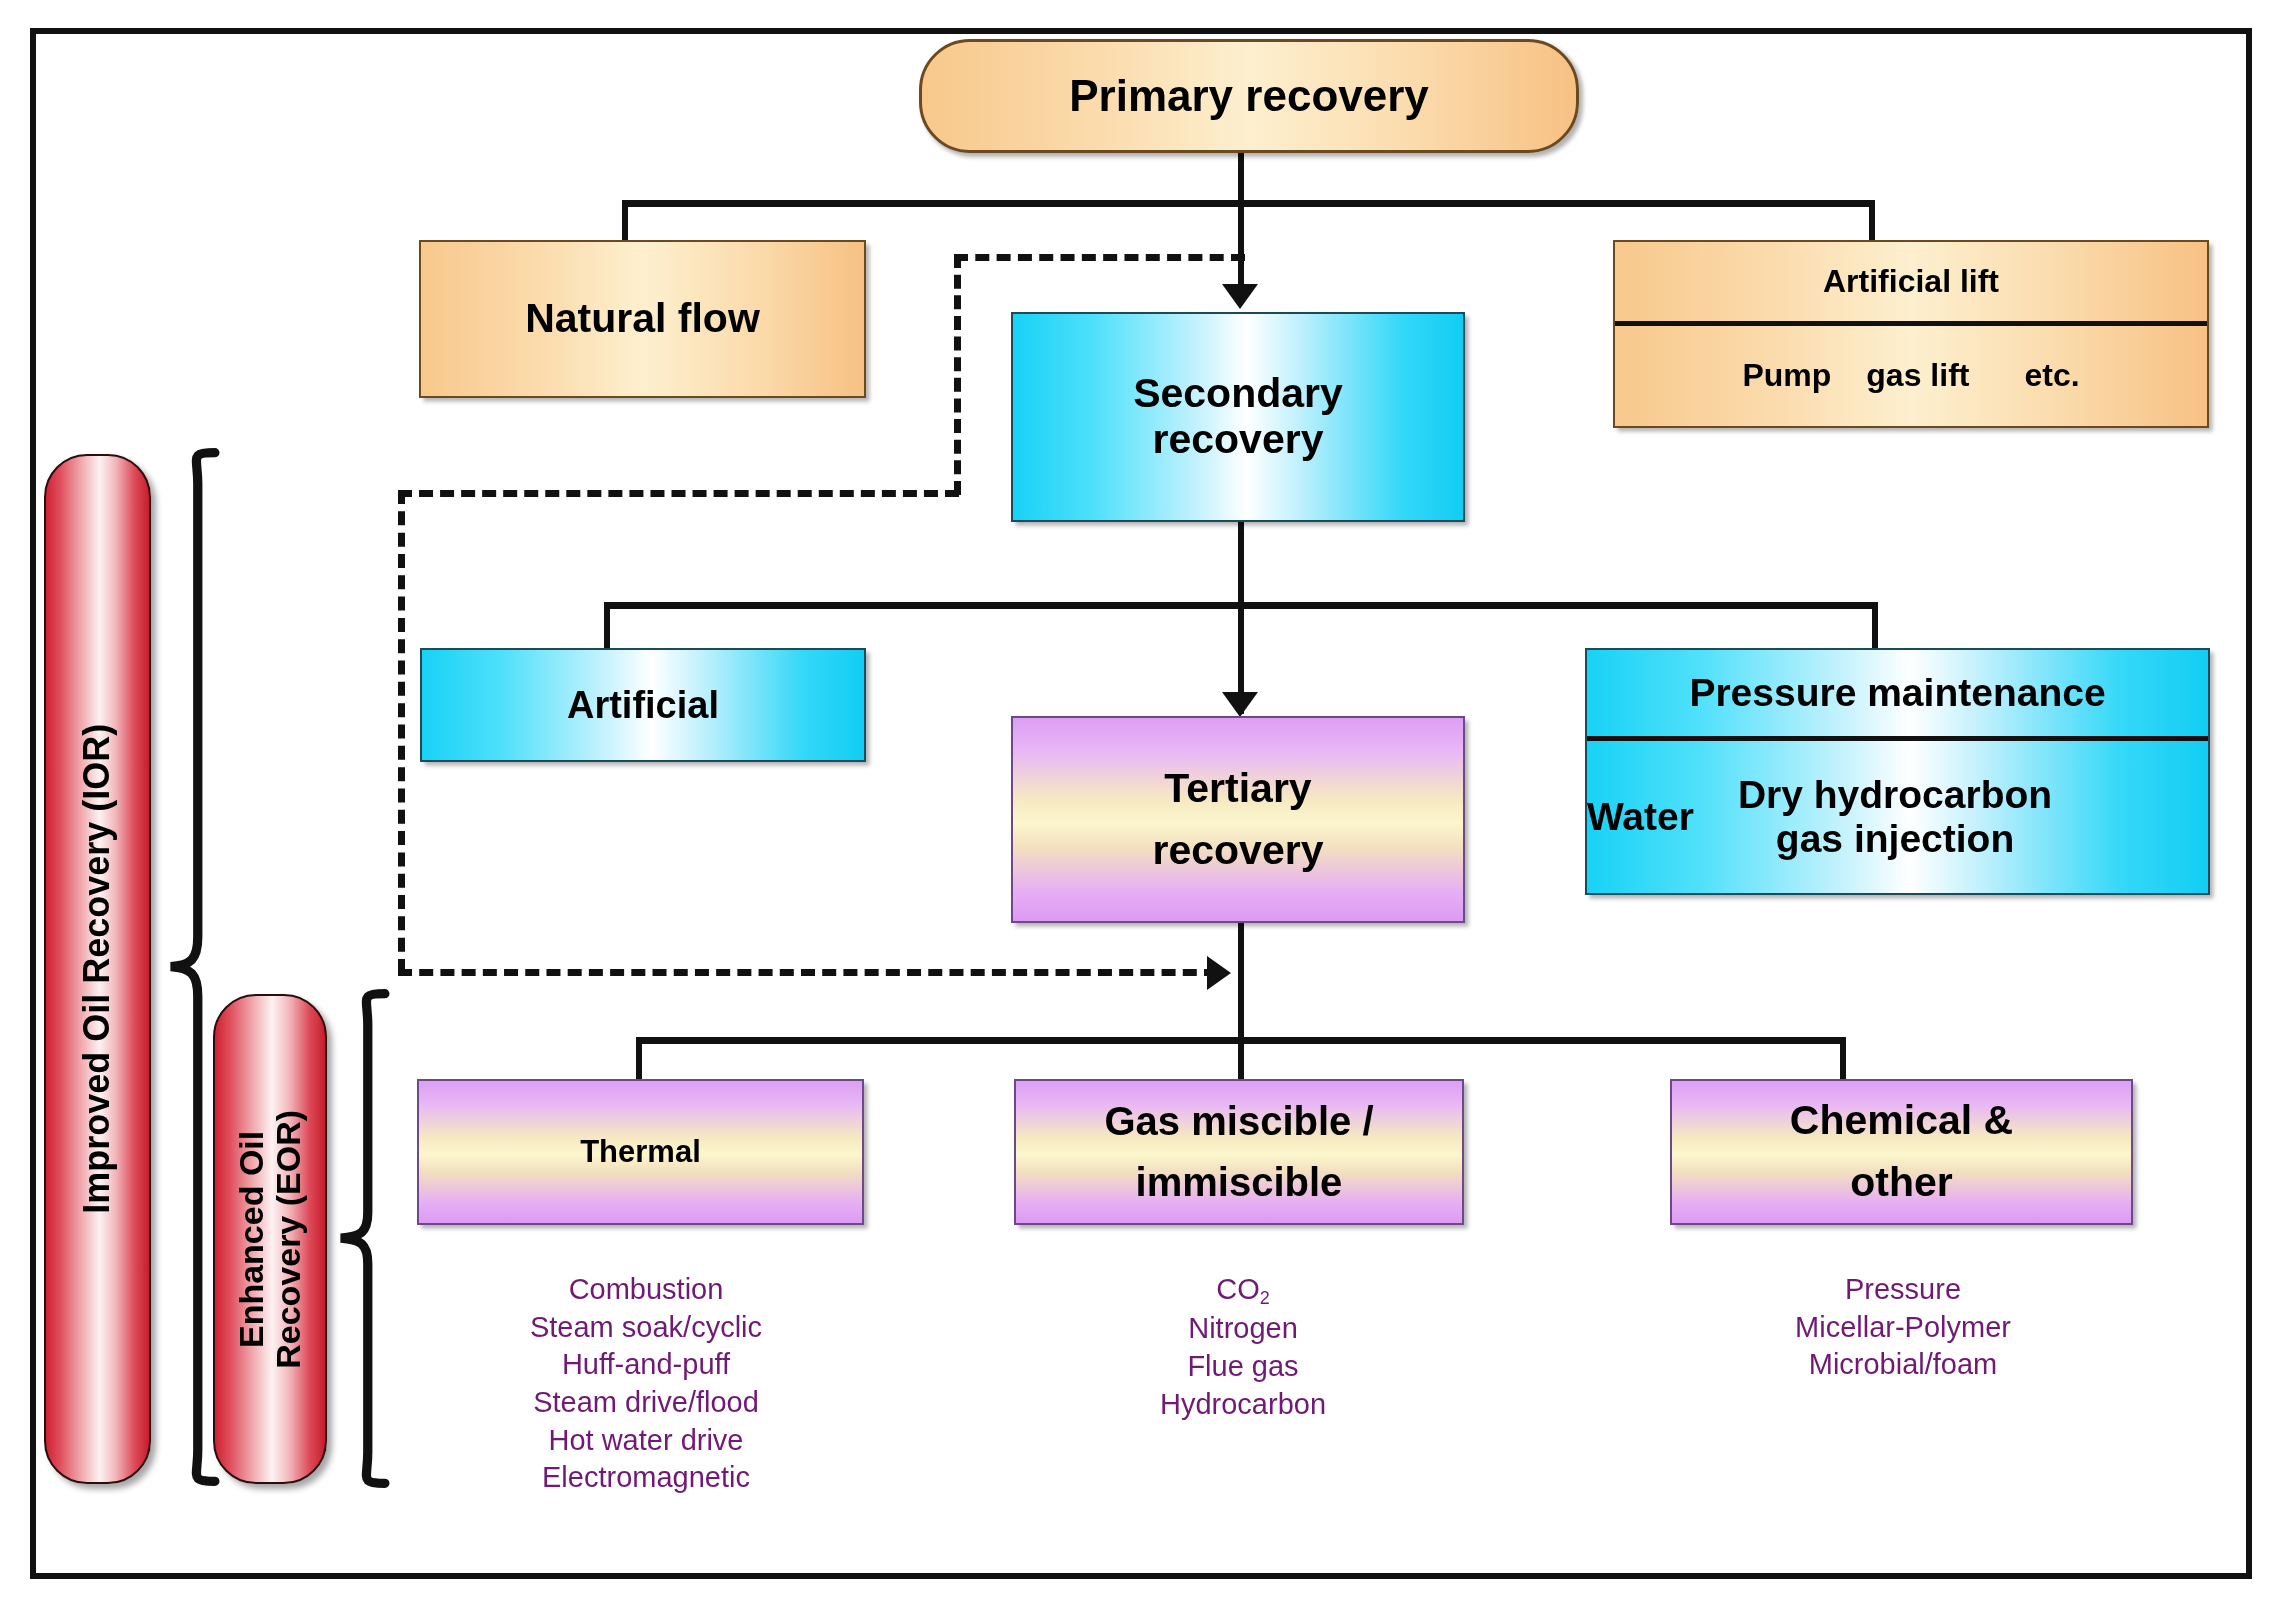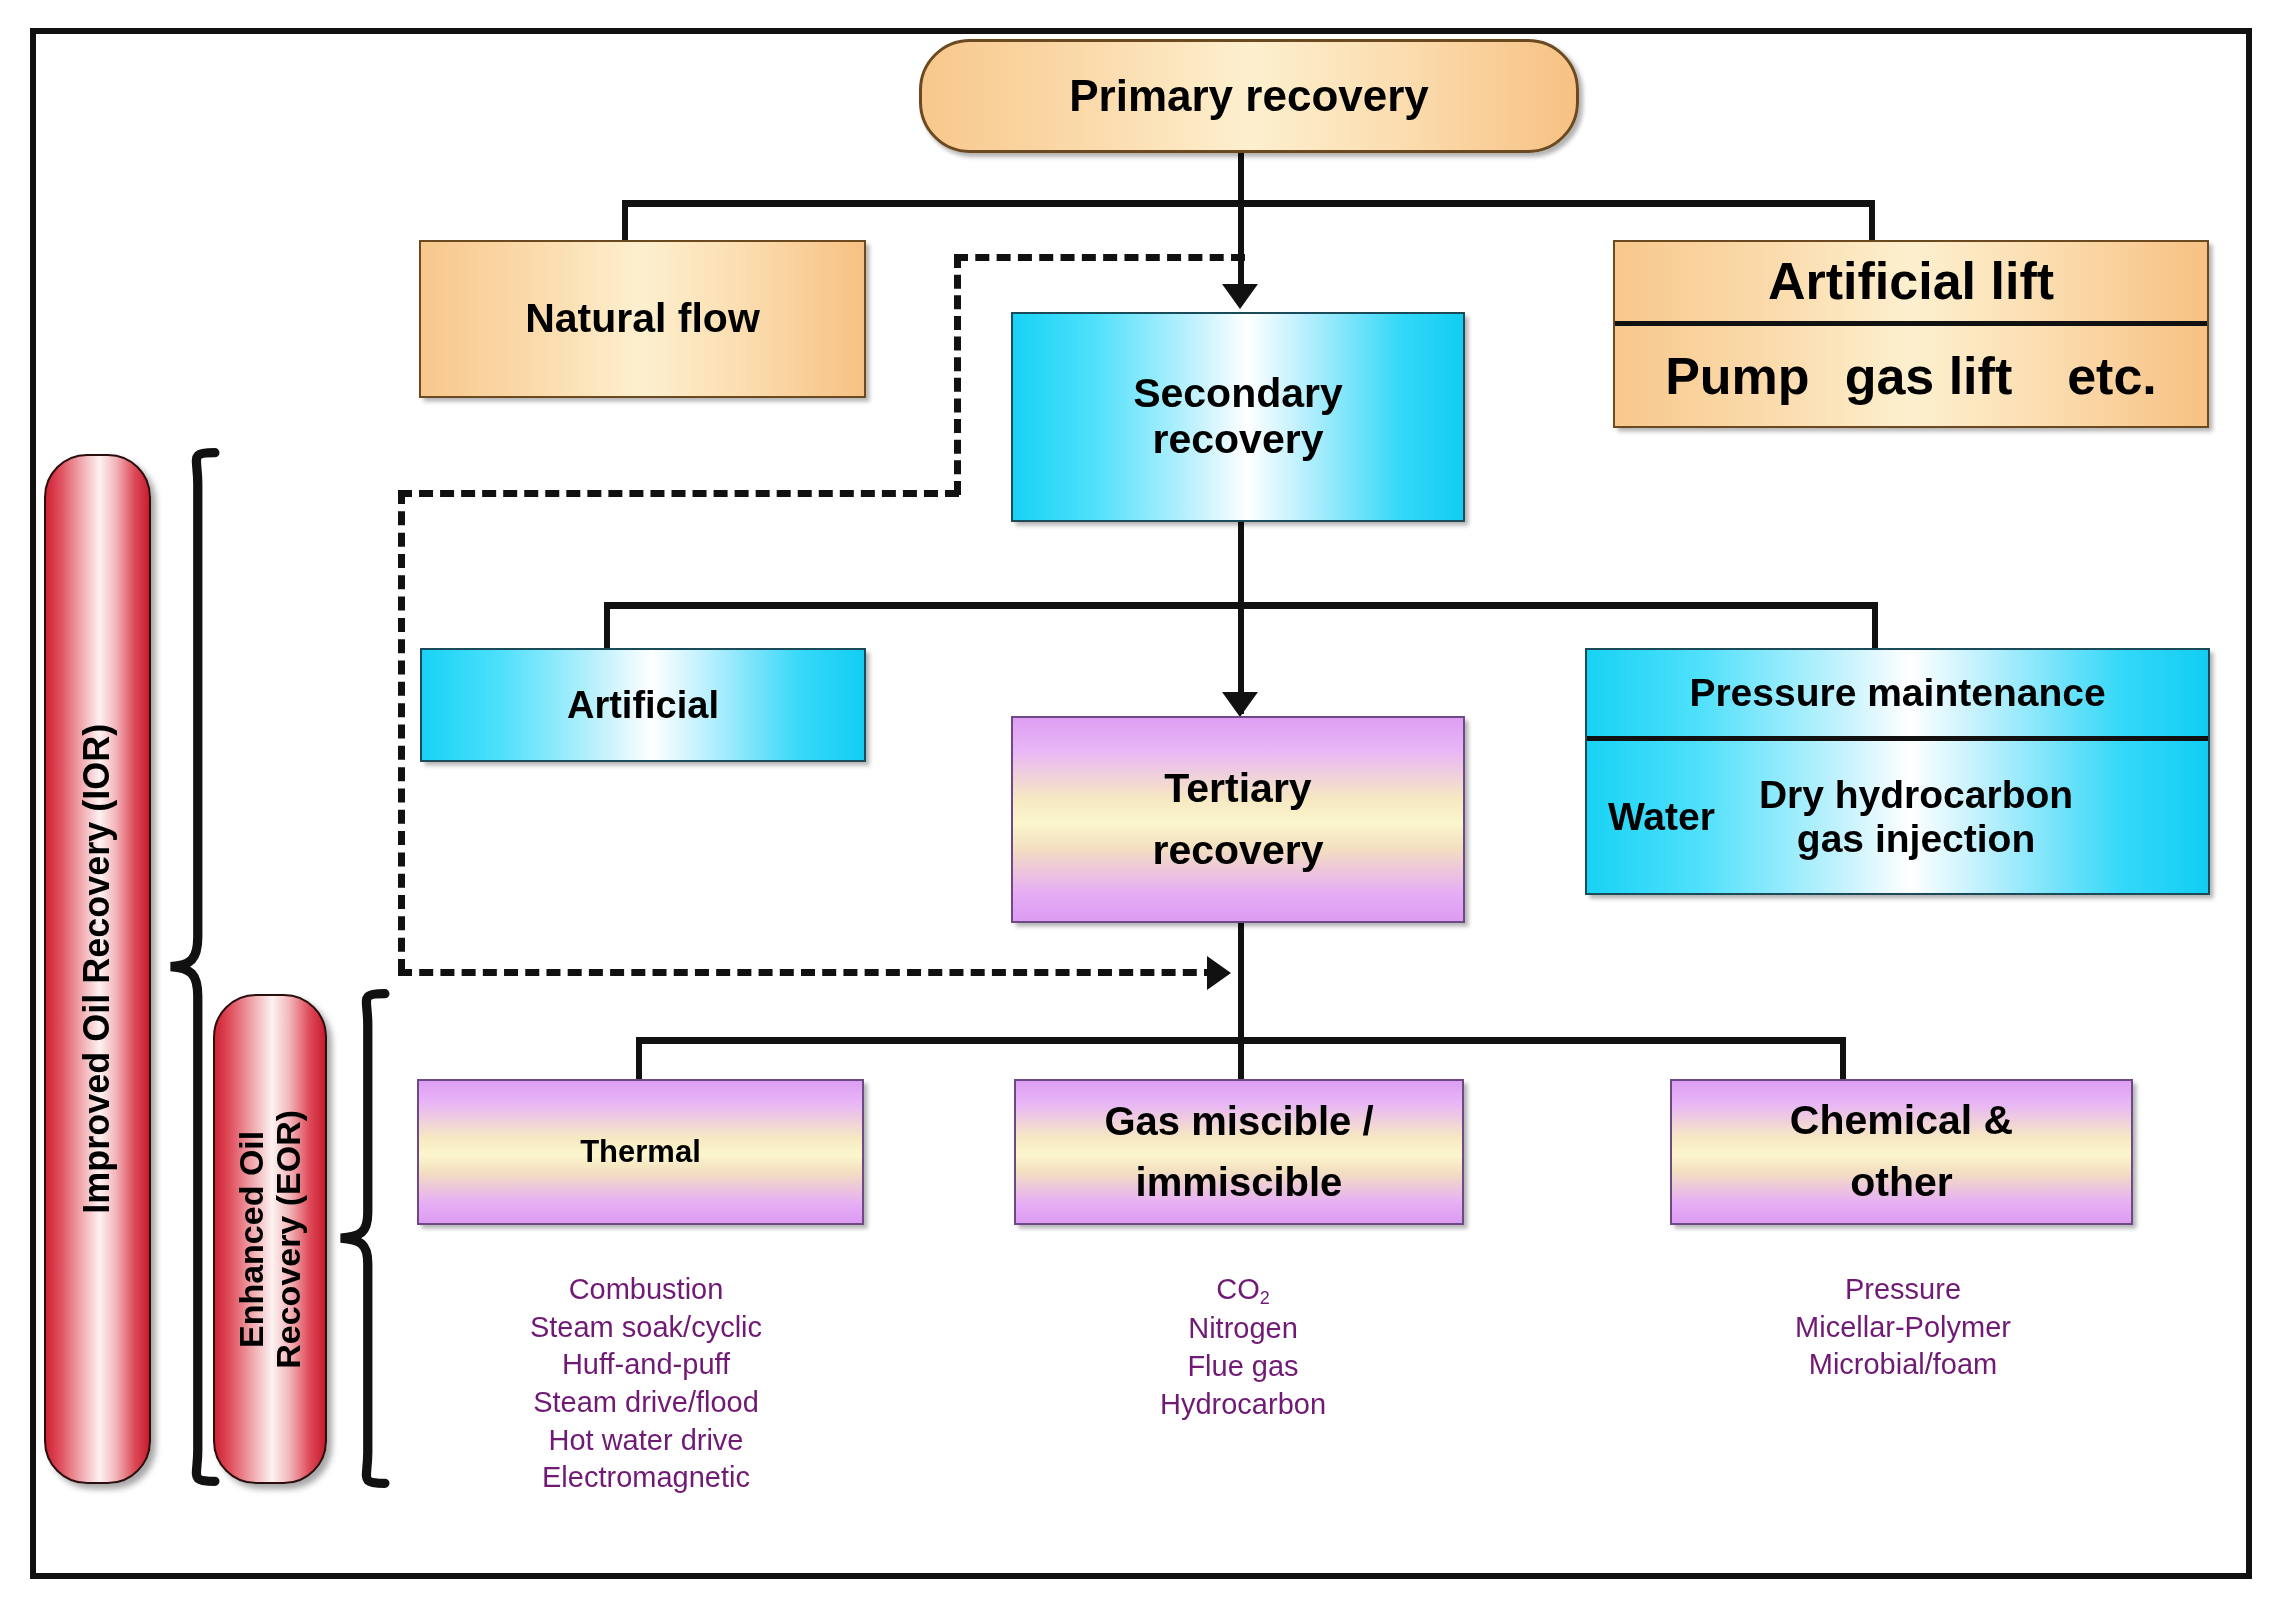--- a/index.html
+++ b/index.html
@@ -177,21 +177,21 @@
   <div class="arrow-right" style="left:1207px;top:956px;"></div>
 
   <div class="node orange rounded" style="left:919px;top:39px;width:660px;height:114px;font-size:44px;">
     <span class="ln">Primary recovery</span>
   </div>
 
   <div class="node orange" style="left:419px;top:240px;width:447px;height:158px;font-size:41px;">
     <span class="ln">Natural flow</span>
   </div>
 
-  <div class="node orange split" style="left:1613px;top:240px;width:596px;height:188px;font-size:52px;">
+  <div class="node orange split" style="left:1613px;top:240px;width:596px;height:188px;font-size:32px;">
     <div class="top" style="height:84px;">
       <span class="ln">Artificial lift</span>
     </div>
     <div class="bot">
       <div class="subrow">
         <span class="cell" style="margin-right:35px;">Pump</span>
         <span class="cell" style="margin-right:55px;">gas lift</span>
         <span class="cell">etc.</span>
       </div>
     </div>
@@ -204,21 +204,21 @@
 
   <div class="node cyan" style="left:420px;top:648px;width:446px;height:114px;font-size:38px;">
     <span class="ln">Artificial</span>
   </div>
 
   <div class="node cyan split" style="left:1585px;top:648px;width:625px;height:247px;font-size:39px;">
     <div class="top" style="height:91px;">
       <span class="ln">Pressure maintenance</span>
     </div>
     <div class="bot">
-      <div class="subrow" style="justify-content:flex-start;padding-left:21px;">
+      <div class="subrow" style="justify-content:flex-start;">
         <span class="cell" style="margin-right:44px;">Water</span>
         <span class="cell" style="text-align:center;line-height:1.12;">
           <span class="ln">Dry hydrocarbon</span>
           <span class="ln">gas injection</span>
         </span>
       </div>
     </div>
   </div>
 
   <div class="node purple" style="left:1011px;top:716px;width:454px;height:207px;font-size:41px;">

